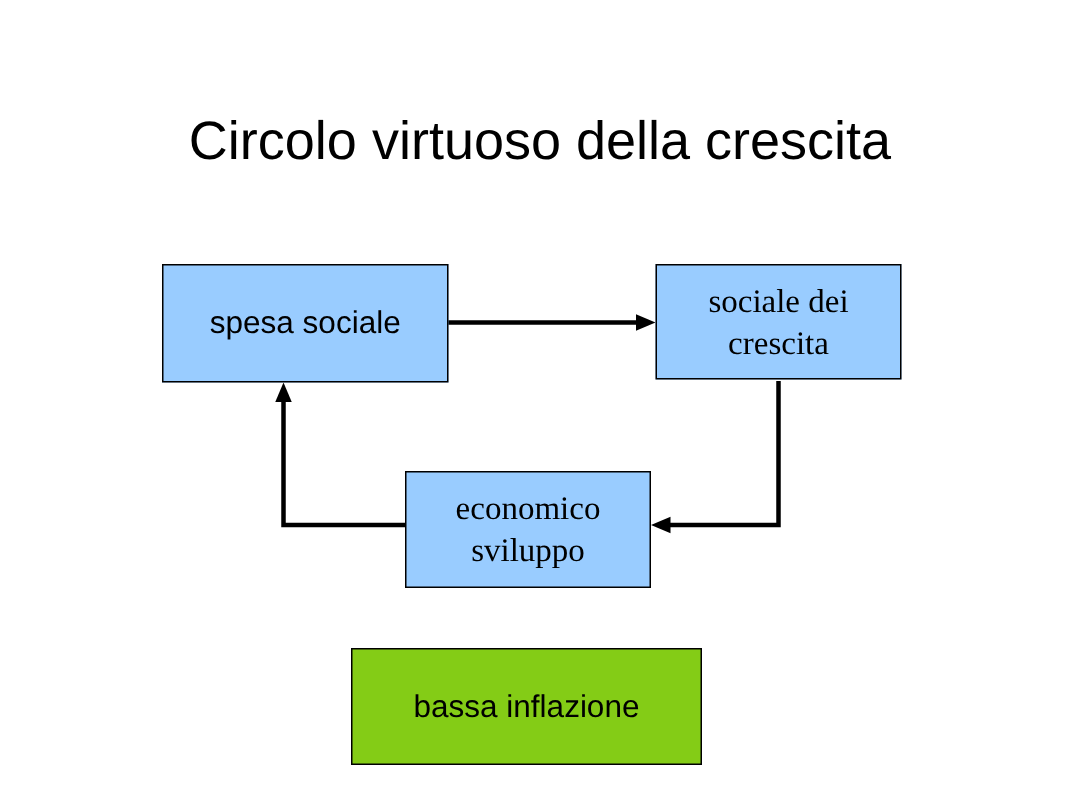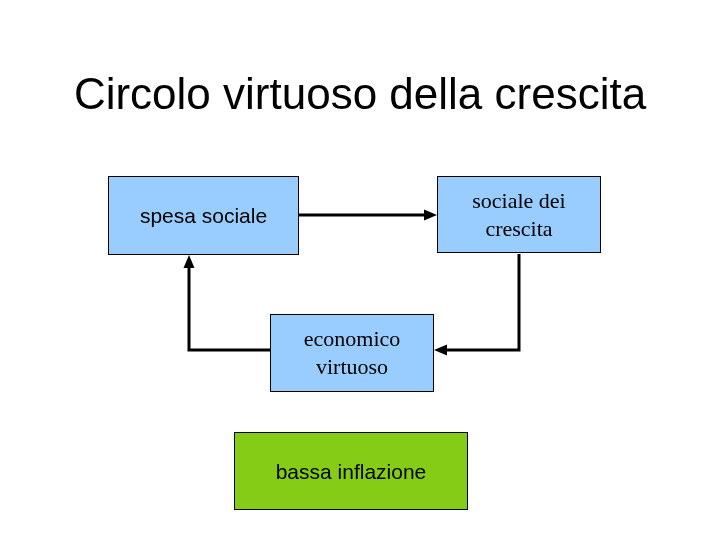--- a/index.html
+++ b/index.html
@@ -15,21 +15,21 @@
     overflow: hidden;
     font-family: "Liberation Sans", sans-serif;
   }
   .title {
     position: absolute;
     left: 0;
     top: 70px;
     width: 720px;
     text-align: center;
     font-family: "Liberation Sans", sans-serif;
-    font-size: 44px;
+    font-size: 36px;
     line-height: 48px;
     color: #000000;
     white-space: nowrap;
   }
   .node {
     position: absolute;
     box-sizing: border-box;
     border: 1px solid #000000;
     display: flex;
     align-items: center;
@@ -97,21 +97,21 @@
   <div class="node node-blue node-serif" id="node-aumento">
     <span class="node-label">
       <span>sociale dei</span><br>
       <span>crescita</span>
     </span>
   </div>
 
   <div class="node node-blue node-serif" id="node-sviluppo">
     <span class="node-label">
       <span>economico</span><br>
-      <span>virtuoso</span>
+      <span>sviluppo</span>
     </span>
   </div>
 
   <div class="node node-yellow node-sans" id="node-bassa">
     <span class="node-label">bassa inflazione</span>
   </div>
 
 </div>
 
 </body></html>

